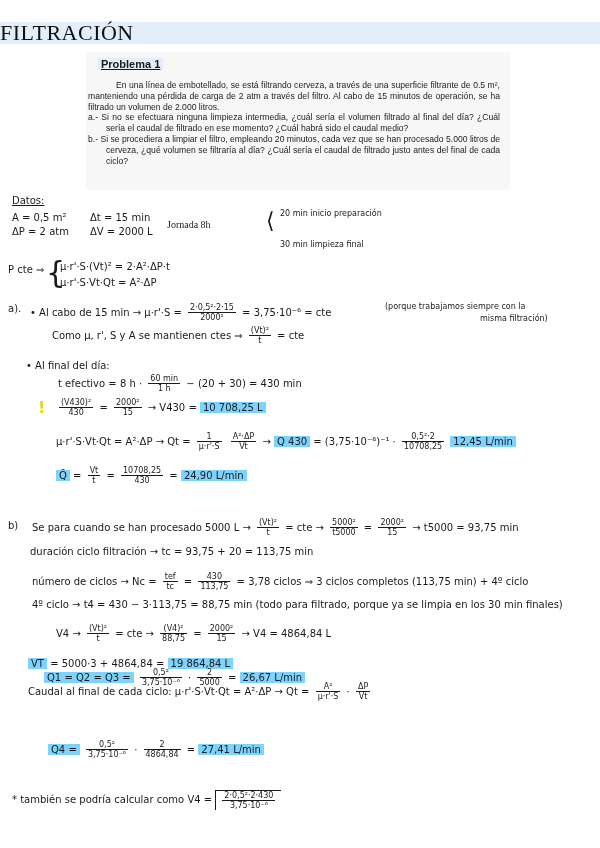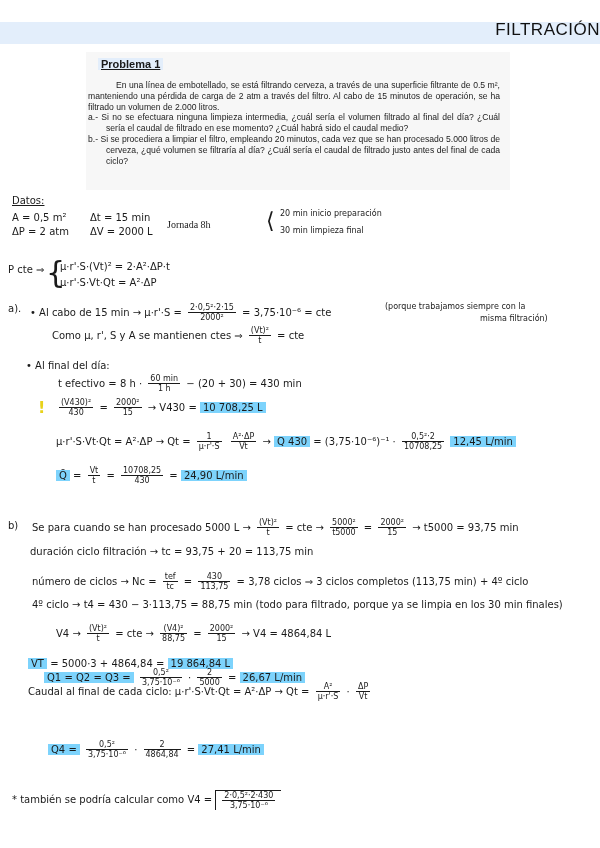--- a/index.html
+++ b/index.html
@@ -1,20 +1,20 @@
 <!DOCTYPE html>
 <html><head>
 <meta charset="utf-8">
 <style>
   html, body { margin: 0; padding: 0; background: #ffffff; }
   body { width: 600px; height: 848px; position: relative; overflow: hidden;
          font-family: "DejaVu Sans", sans-serif; color: #1a1a1a; }
   .title-band { position: absolute; left: 0; top: 22px; width: 600px; height: 22px; background: #e3eefb; }
-  .title { position: absolute; left: 0; top: 20px; width: 600px; text-align: right;
-           font-family: Liberation Sans, sans-serif; font-size: 17px; letter-spacing: 0.5px; color: #111; }
+  .title { position: absolute; left: 0; top: 20px; width: 600px; text-align: left;
+           font-family: Liberation Serif, serif; font-size: 22px; letter-spacing: 0.5px; color: #111; }
   .problem-box { position: absolute; left: 86px; top: 52px; width: 424px; height: 138px; background: #f7f7f7; }
   .problem-title { position: absolute; left: 98px; top: 58px; font-family: "Liberation Sans", sans-serif;
                    font-weight: bold; font-size: 11px; text-decoration: underline; background: #e3eefb; padding: 0 3px; }
   .problem-text { position: absolute; left: 88px; top: 80px; width: 412px; font-family: "Liberation Sans", sans-serif;
                   font-size: 8.6px; line-height: 10.8px; text-align: justify; color: #222; }
   .problem-text p { margin: 0; }
   .indent { text-indent: 28px; }
   .q { padding-left: 18px; text-indent: -18px; }
   .hw { position: absolute; font-family: "DejaVu Sans", sans-serif; font-size: 10px; color: #1a1a1a; white-space: nowrap; }
   .hw.sm { font-size: 8px; }
@@ -42,21 +42,21 @@
 </div>
 
 <div class="hw underline" style="left:12px; top:195px;">Datos:</div>
 <div class="hw" style="left:12px; top:212px;">A = 0,5 m²</div>
 <div class="hw" style="left:12px; top:226px;">ΔP = 2 atm</div>
 <div class="hw" style="left:90px; top:212px;">Δt = 15 min</div>
 <div class="hw" style="left:90px; top:226px;">ΔV = 2000 L</div>
 <div class="hw" style="left:167px; top:219px;font-family:Liberation Serif, serif;">Jornada  8h</div>
 <div class="hw" style="left:266px; top:208px; font-size:22px; line-height:26px;">⟨</div>
 <div class="hw sm" style="left:280px; top:209px;">20 min inicio preparación</div>
-<div class="hw sm" style="left:280px; top:226px;">30 min limpieza final</div>
+<div class="hw sm" style="left:280px; top:240px;">30 min limpieza final</div>
 
 <div class="hw" style="left:8px; top:264px;">P cte ⇒</div>
 <div class="brace" style="left:46px; top:258px;">{</div>
 <div class="hw" style="left:60px; top:261px;">μ·r'·S·(Vt)² = 2·A²·ΔP·t</div>
 <div class="hw" style="left:60px; top:277px;">μ·r'·S·Vt·Qt = A²·ΔP</div>
 
 <div class="hw" style="left:8px; top:303px;">a).</div>
 <div class="hw" style="left:30px; top:303px;">
   <span>• Al cabo de 15 min → μ·r'·S =</span>
   <span class="frac"><span class="num">2·0,5²·2·15</span><span class="den">2000²</span></span>

